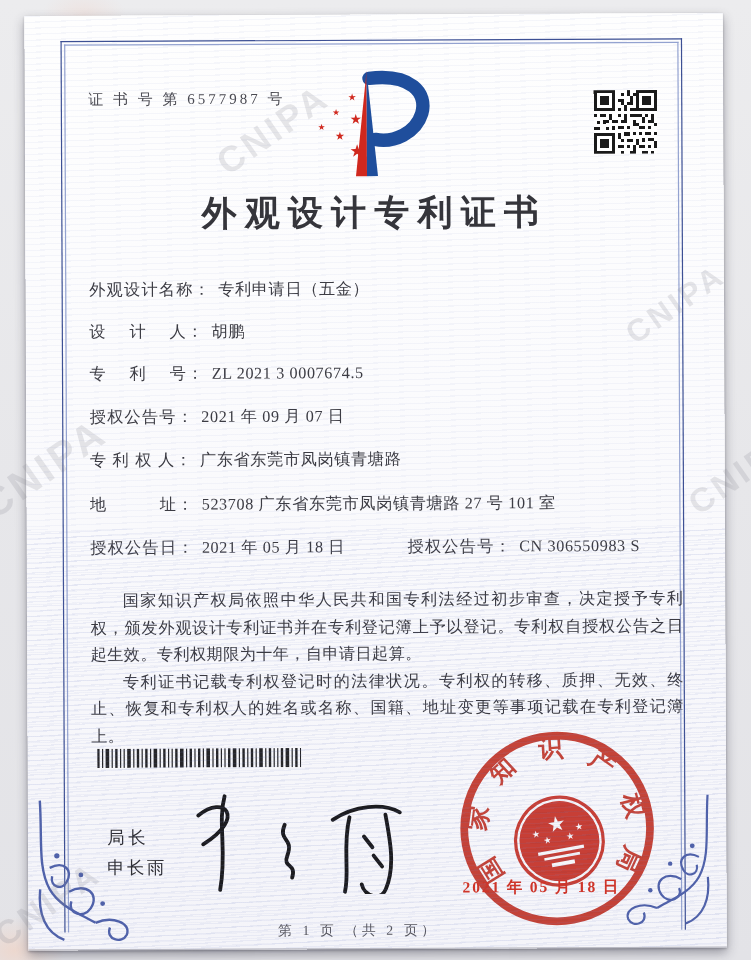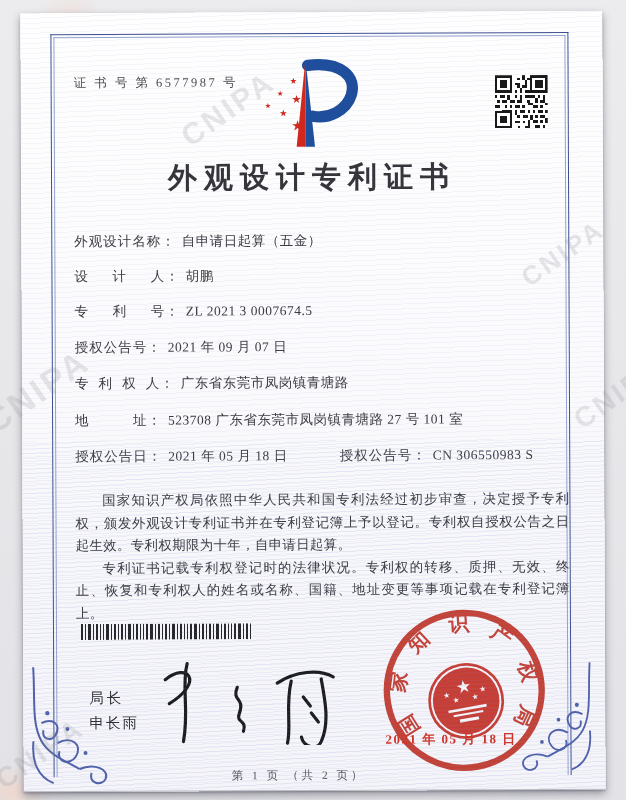--- a/index.html
+++ b/index.html
@@ -33,21 +33,21 @@
   .frame{position:absolute;left:30px;top:21px;right:34px;bottom:14px;
     border:1.2px solid #3d5094;border-bottom:none;pointer-events:none;}
   .frame-inner{position:absolute;left:2px;top:2px;right:2px;bottom:0;
     border:1px solid #93a2d0;border-bottom:none;}
   .cert-no{position:absolute;left:53px;top:62px;font-size:12.5px;letter-spacing:2.5px;color:#4a4a52;}
   .qr{position:absolute;left:474px;top:64px;width:53px;height:53px;}
   .logo{position:absolute;left:232px;top:44px;width:112px;height:96px;}
   .title{position:absolute;left:0;right:0;top:146px;text-align:center;
     font-size:29px;font-weight:700;letter-spacing:7px;color:#35353b;}
   .row{position:absolute;left:53px;right:38px;font-size:13.5px;color:#3c3c44;white-space:nowrap;}
-  .row .lbl{letter-spacing:1px;font-family:Liberation Mono, monospace;}
+  .row .lbl{letter-spacing:1px;}
   .row .val{margin-left:6px;letter-spacing:.5px;}
   .pair2{margin-left:52px;}
   .bodytext{position:absolute;left:53px;top:477px;width:494px;
     font-size:13.4px;line-height:22.6px;color:#3a3a42;text-align:justify;letter-spacing:.4px;}
   .bodytext p{margin:0;text-indent:2em;}
   .barcode{position:absolute;left:58px;top:611px;width:170px;height:16px;}
   .officer-title{position:absolute;left:66px;top:676px;font-size:14.5px;letter-spacing:3px;color:#2e2e34;
     font-family:"Liberation Sans","DejaVu Sans",sans-serif;}
   .officer-name{position:absolute;left:66px;top:701px;font-size:14.5px;letter-spacing:2px;color:#2e2e34;
     font-family:"Liberation Sans","DejaVu Sans",sans-serif;}
@@ -97,21 +97,21 @@
         <text x="43" y="45" font-size="11">★</text>
         <text x="15" y="50" font-size="7">★</text>
         <text x="30" y="58" font-size="9">★</text>
         <text x="44" y="72" font-size="14">★</text>
       </g>
     </svg>
 
     <div class="title">外观设计专利证书</div>
 
     <div class="row" style="top:220px">
-      <span class="lbl">外观设计名称：</span><span class="val">自申请日起算（五金）</span>
+      <span class="lbl">外观设计名称：</span><span class="val">专利申请日（五金）</span>
     </div>
     <div class="row" style="top:255px">
       <span class="lbl">设　 计　 人：</span><span class="val">胡鹏</span>
     </div>
     <div class="row" style="top:290px">
       <span class="lbl">专　 利　 号：</span><span class="val">ZL 2021 3 0007674.5</span>
     </div>
     <div class="row" style="top:326px">
       <span class="lbl">授权公告号：</span><span class="val">2021 年 09 月 07 日</span>
     </div>

